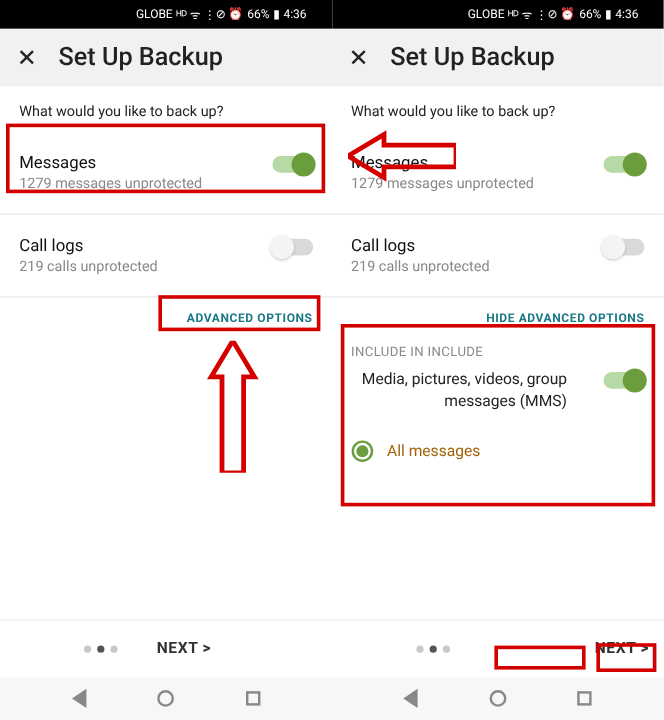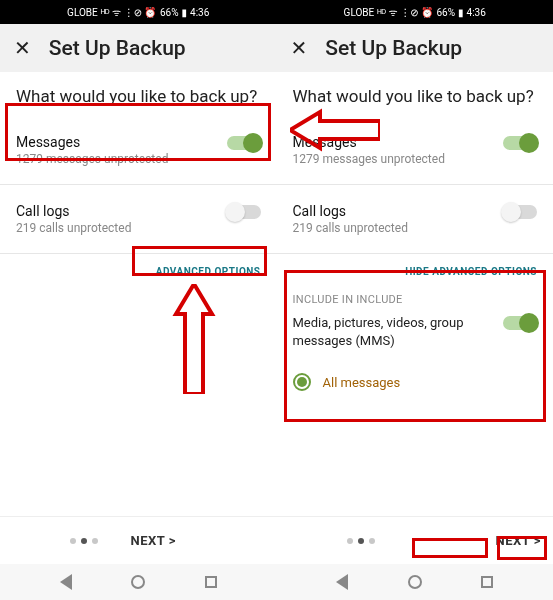--- a/index.html
+++ b/index.html
@@ -1,40 +1,40 @@
 <!DOCTYPE html>
 <html><head>
 <meta charset="utf-8">
 <style>
   * { box-sizing: border-box; margin: 0; padding: 0; }
   body { font-family: -apple-system, Roboto, Arial, sans-serif; background: #fff; width: 553px; height: 600px; overflow: hidden; position: relative; }
   .screens { display: flex; width: 100%; height: 100%; }
   .screen { width: 50%; height: 100%; display: flex; flex-direction: column; position: relative; }
-  .statusbar { height: 24px; background: #000; color: #fff; font-size: 10px; display: flex; align-items: center; justify-content: center; padding: 0 21px; }
+  .statusbar { height: 24px; background: #000; color: #fff; font-size: 10px; display: flex; align-items: center; justify-content: flex-end; padding: 0 21px; }
   .sb-left { display: flex; align-items: center; gap: 3px; }
   .sb-right { display: flex; align-items: center; gap: 3px; }
   .header { height: 48px; background: #f1f1f1; display: flex; align-items: center; padding: 0 14px; gap: 18px; }
   .close-x { font-size: 20px; color: #222; cursor: pointer; }
   .header-title { font-size: 21px; color: #222; font-weight: 500; }
   .content { flex: 1; padding: 0 16px; padding-top: 14px; position: relative; }
-  .question { font-size: 17px; color: #222; margin-bottom: 18px; }
+  .question { font-size: 12px; color: #222; margin-bottom: 18px; }
   .row { padding: 10px 0; position: relative; }
   .row-main { display: flex; justify-content: space-between; align-items: flex-start; }
   .row-label { font-size: 14px; color: #111; }
   .row-sub { font-size: 12px; color: #888; margin-top: 2px; }
   .toggle { width: 34px; height: 14px; border-radius: 10px; position: relative; margin-top: 2px; }
   .tog-on { background: #b7d9a5; }
   .tog-on .knob { position: absolute; right: -2px; top: -3px; width: 20px; height: 20px; background: #6b9d3c; border-radius: 50%; }
   .tog-off { background: #d9d9d9; }
   .tog-off .knob { position: absolute; left: -2px; top: -3px; width: 20px; height: 20px; background: #f4f4f4; border-radius: 50%; box-shadow: 0 1px 2px rgba(0,0,0,.2); }
   .divider { height: 1px; background: #e6e6e6; margin: 8px -16px; }
   .adv-link { text-align: right; font-size: 10px; font-weight: 700; color: #1a7886; letter-spacing: .5px; margin-top: 12px; cursor: pointer; }
   .adv-section { margin-top: 10px; padding-top: 6px; }
   .adv-header { font-size: 11px; color: #888; letter-spacing: .3px; margin-bottom: 8px; }
-  .adv-row { display: flex; justify-content: space-between; align-items: flex-start; margin-bottom: 14px; }
+  .adv-row { display: flex; justify-content: space-between; align-items: flex-start; margin-bottom: 14px; text-align: right; }
   .adv-text { font-size: 13px; color: #222; max-width: 180px; line-height: 1.35; }
   .radio-row { display: flex; align-items: center; gap: 12px; padding: 10px 0; font-size: 13px; color: #a16207; }
   .radio { width: 18px; height: 18px; border: 2px solid #555; border-radius: 50%; display: flex; align-items: center; justify-content: center; }
   .radio.sel { border-color: #6b9d3c; }
   .radio.sel::after { content: ""; width: 10px; height: 10px; background: #6b9d3c; border-radius: 50%; }
   .footer { height: 48px; border-top: 1px solid #eee; display: flex; align-items: center; justify-content: center; position: relative; background: #fff; }
   .dots { position: absolute; left: 70px; display: flex; gap: 5px; }
   .dot { width: 6px; height: 6px; border-radius: 50%; background: #c8c8c8; }
   .dot.active { background: #555; }
   .next { font-size: 13px; font-weight: 700; color: #333; letter-spacing: .5px; cursor: pointer; padding-left: 30px; }

